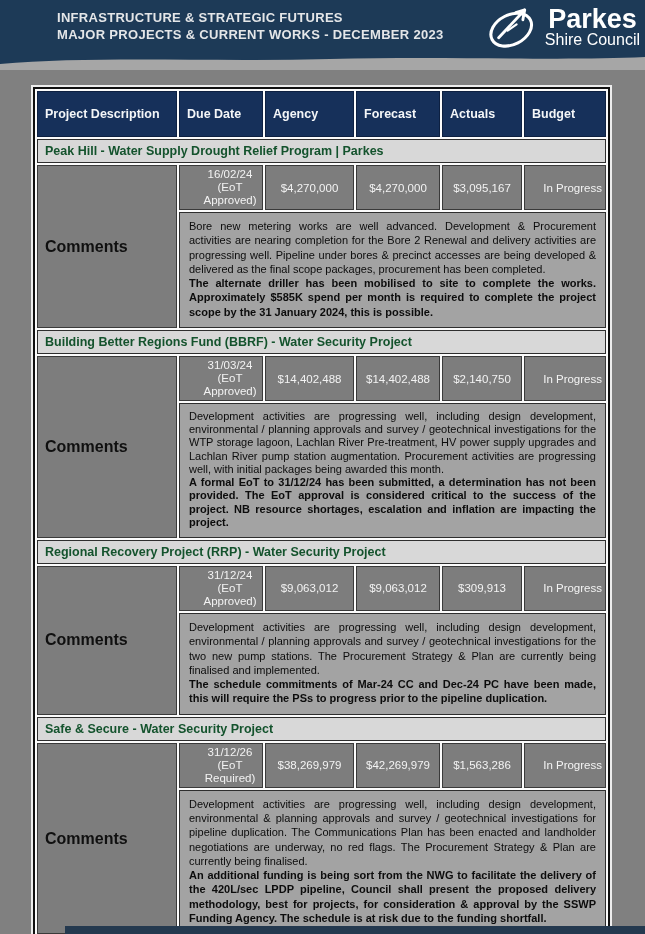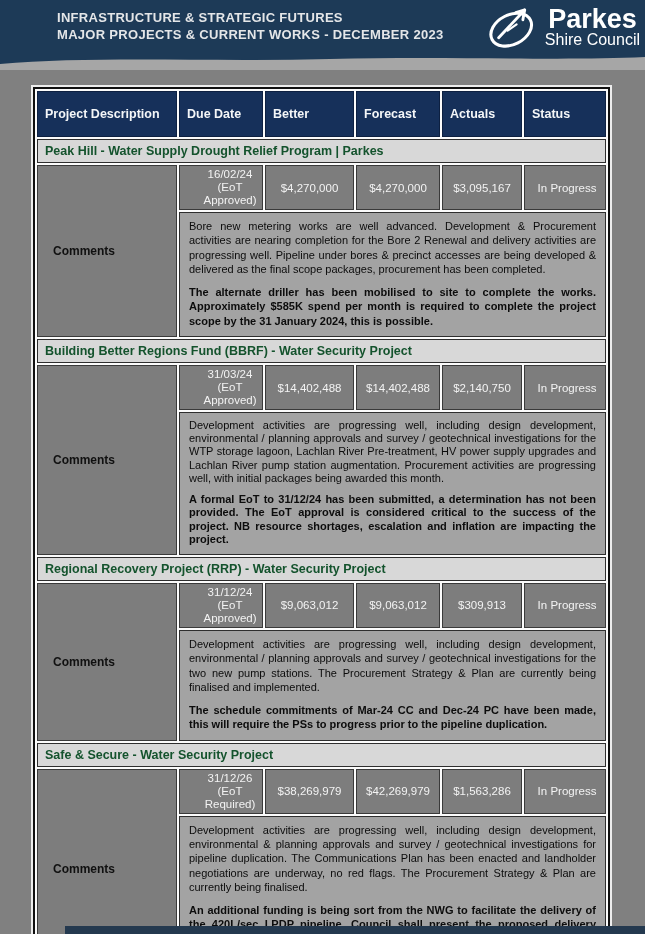--- a/index.html
+++ b/index.html
@@ -59,37 +59,37 @@
     border:1px solid #2e2e2e;
   }
   .datarow td {
     background:#7d7d7d; color:#f3f3f3;
     font-size:11.5px; text-align:center;
     padding:2px 3px; height:28px;
     border:1px solid #3a3a3a;
   }
   td.lbl {
     background:#7d7d7d; color:#101010;
-    font-weight:bold; font-size:12px;
+    font-weight:bold; font-size:16px;
     text-align:left; vertical-align:middle;
-    padding:4px 15px; border:1px solid #3a3a3a;
+    padding:4px 7px; border:1px solid #3a3a3a;
   }
   td.due  { line-height:13px;padding-left:21px; }
-  td.status { text-align:center; padding-left:7px; }
+  td.status { text-align:right; padding-left:7px; }
   td.comments {
     background:#a3a3a3; color:#0c0c0c;
     font-size:11px; line-height:14.3px;
     text-align:justify; vertical-align:top;
     padding:6px 9px 8px 9px;
     border:1px solid #2e2e2e;
   }
   td.comments p { margin:0; }
-  td.comments p.b { font-weight:bold; margin-top:9px; }
+  td.comments p.b { font-weight:bold; }
   td.comments.tight { line-height:13.2px; }
-  td.comments.tight p.b { margin-top:8px; }
+  td.comments.tight p.b { margin-top:0; }
 
   
   .footer-bar {
     position:absolute; left:65px; right:0; bottom:0;
     height:8px; background:#24394f;
   }
 </style>
 </head>
 <body>
 
@@ -127,24 +127,24 @@
           <col style="width:84px">
           <col style="width:89px">
         <col style="width:84px">
           <col style="width:80px">
           <col style="width:82px">
       </colgroup>
       <thead>
         <tr>
           <th>Project Description</th>
           <th>Due Date</th>
-          <th>Better</th>
+          <th>Agency</th>
           <th>Forecast</th>
           <th>Actuals</th>
-          <th>Status</th>
+          <th>Budget</th>
         </tr>
       </thead>
       <tbody>
 
         <tr class="section">
           <td colspan="6">Peak Hill - Water Supply Drought Relief Program | Parkes</td>
         </tr>
         <tr class="datarow">
           <td class="lbl" rowspan="2">Comments</td>
           <td class="due">

